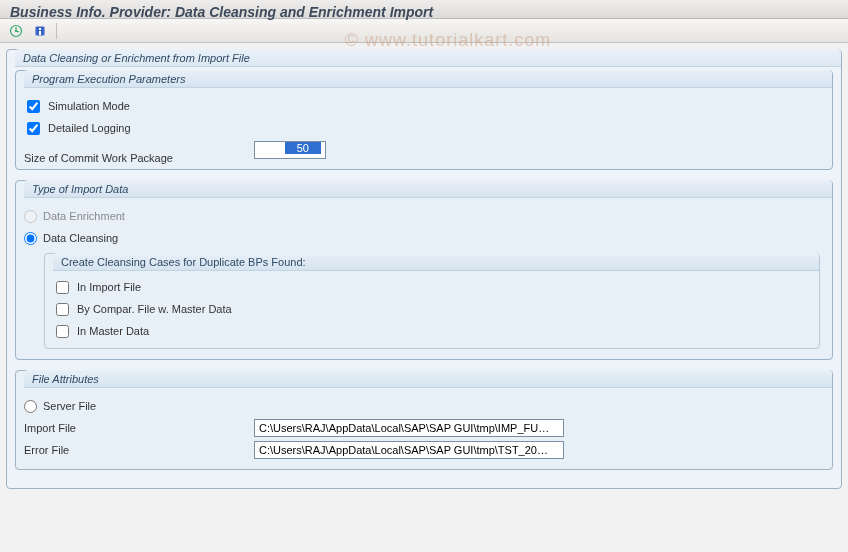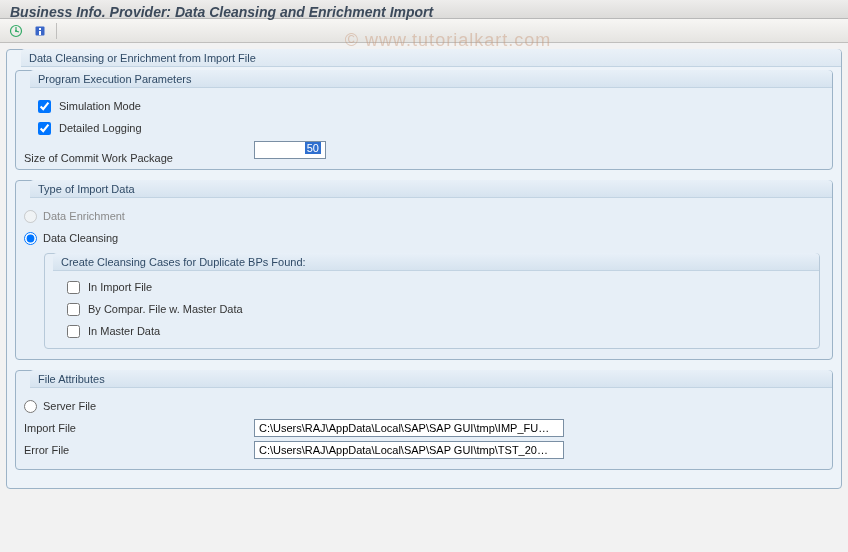--- a/index.html
+++ b/index.html
@@ -65,45 +65,46 @@
       position: relative;
       padding: 10px 8px 8px 8px;
     }
     .groupbox.outer {
       background: #edf3f9;
       padding-top: 6px;
     }
     .groupbox > .legend {
       position: absolute;
       top: -1px;
-      left: 14px;
+      left: 8px;
       right: 0;
       height: 18px;
       line-height: 18px;
       padding-left: 8px;
       background: linear-gradient(to bottom, #e8f0f8, #d6e3ef);
       border-bottom: 1px solid #c2d3e2;
       border-radius: 4px 4px 0 0;
       color: #2f4a66;
+      font-style: italic;
     }
     .groupbox.outer > .legend { background: linear-gradient(to bottom,#eaf1f8,#dde8f2);}
     .groupbox .body { padding-top: 14px; }
     .row { display:flex; align-items:center; height:22px; }
-    .chk { margin-left: 14px; }
+    .chk { margin-left: 3px; }
     .chk input { margin-right: 6px; vertical-align: middle; }
     .lbl { margin-left: 2px; }
     .field-row .label-col { width: 230px; margin-top: 16px; }
     .input-num {
       width: 72px; height: 18px;
       border: 1px solid #7a8fa4;
       background:#fff; text-align:right; padding-right:4px;
       font-size:11px;
     }
     .input-num.sel { background:#fff; }
-    .input-num .selhl { background:#2f6fcf; color:#fff; padding:0 2px;}
+    .input-num .selhl { background:#2f6fcf; color:#fff; padding:0 12px;}
     .radio input { margin-right: 6px; vertical-align:middle; }
     .radio.disabled { color:#8a8a8a; }
     .subgroup {
       border: 1px solid #b7c9d9;
       border-radius: 4px;
       margin: 4px 4px 2px 20px;
       background:#e7eff7;
       padding: 8px 8px 6px 8px;
       position: relative;
     }

